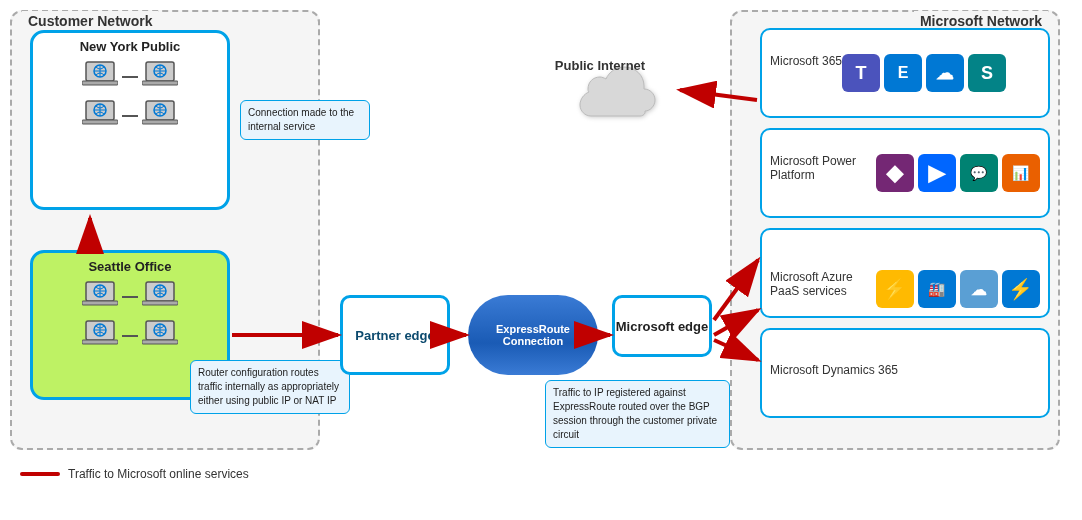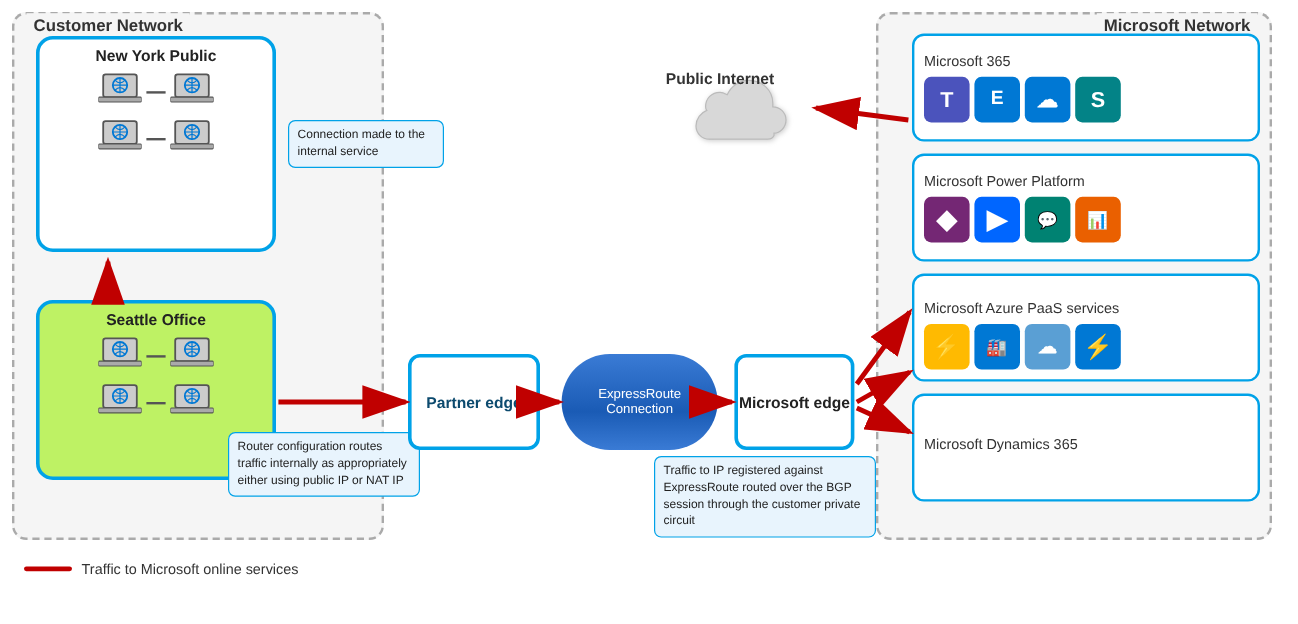--- a/index.html
+++ b/index.html
@@ -158,32 +158,32 @@
       top: 295px;
       width: 130px;
       height: 80px;
       background: linear-gradient(180deg, #3a7bd5 0%, #1a5bb5 60%, #3a7bd5 100%);
       border-radius: 50px;
       display: flex;
       align-items: center;
       justify-content: flex-start;
       text-align: center;
       color: #fff;
-      font-weight: normal;
+      font-weight: bold;
       font-size: 11px;
       padding: 5px;
     }
 
     
     .microsoft-edge {
       position: absolute;
       left: 612px;
       top: 295px;
       width: 100px;
-      height: 80px;
+      height: 62px;
       border: 3px solid #00a2e8;
       border-radius: 10px;
       background: #fff;
       display: flex;
       align-items: center;
       justify-content: center;
       text-align: center;
       font-weight: bold;
       font-size: 13px;
       color: #222;
@@ -238,21 +238,21 @@
       align-items: center;
     }
 
     .ms365 { top: 28px; }
     .ms-power { top: 128px; }
     .ms-azure { top: 228px; align-items: flex-end; }
     .ms-dynamics { top: 328px; }
 
     .ms-service-content {
       display: flex;
-      flex-direction: column;
+      flex-direction: row;
       justify-content: center;
     }
 
     
     .icon-sq {
       width: 38px;
       height: 38px;
       border-radius: 6px;
       display: flex;
       align-items: center;

